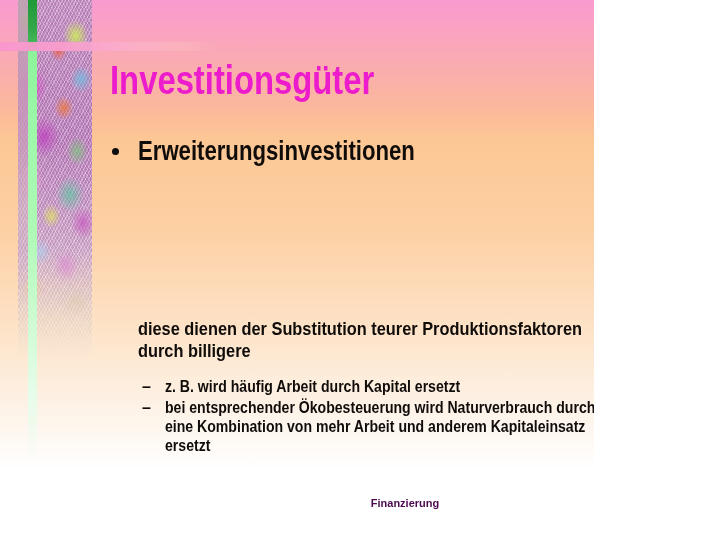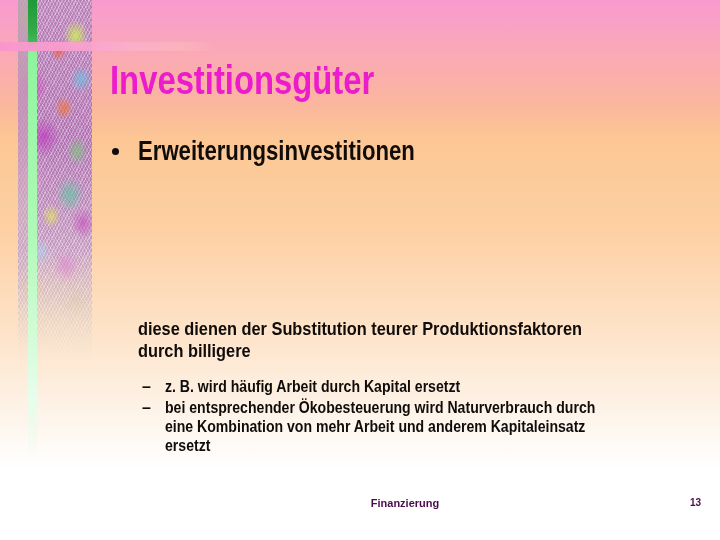--- a/index.html
+++ b/index.html
@@ -8,21 +8,21 @@
   }
   body {
     width: 720px;
     height: 540px;
     overflow: hidden;
     font-family: "Liberation Sans", sans-serif;
   }
 
   #slide {
     position: relative;
-    width: 720px;
+    width: 594px;
     height: 540px;
     overflow: hidden;
     background: linear-gradient(to bottom,
         #f99ad0 0px,
         #fbb79d 105px,
         #fcc794 140px,
         #fdd0a4 230px,
         #fde3c8 330px,
         #fdf1e4 400px,
         #ffffff 470px,

